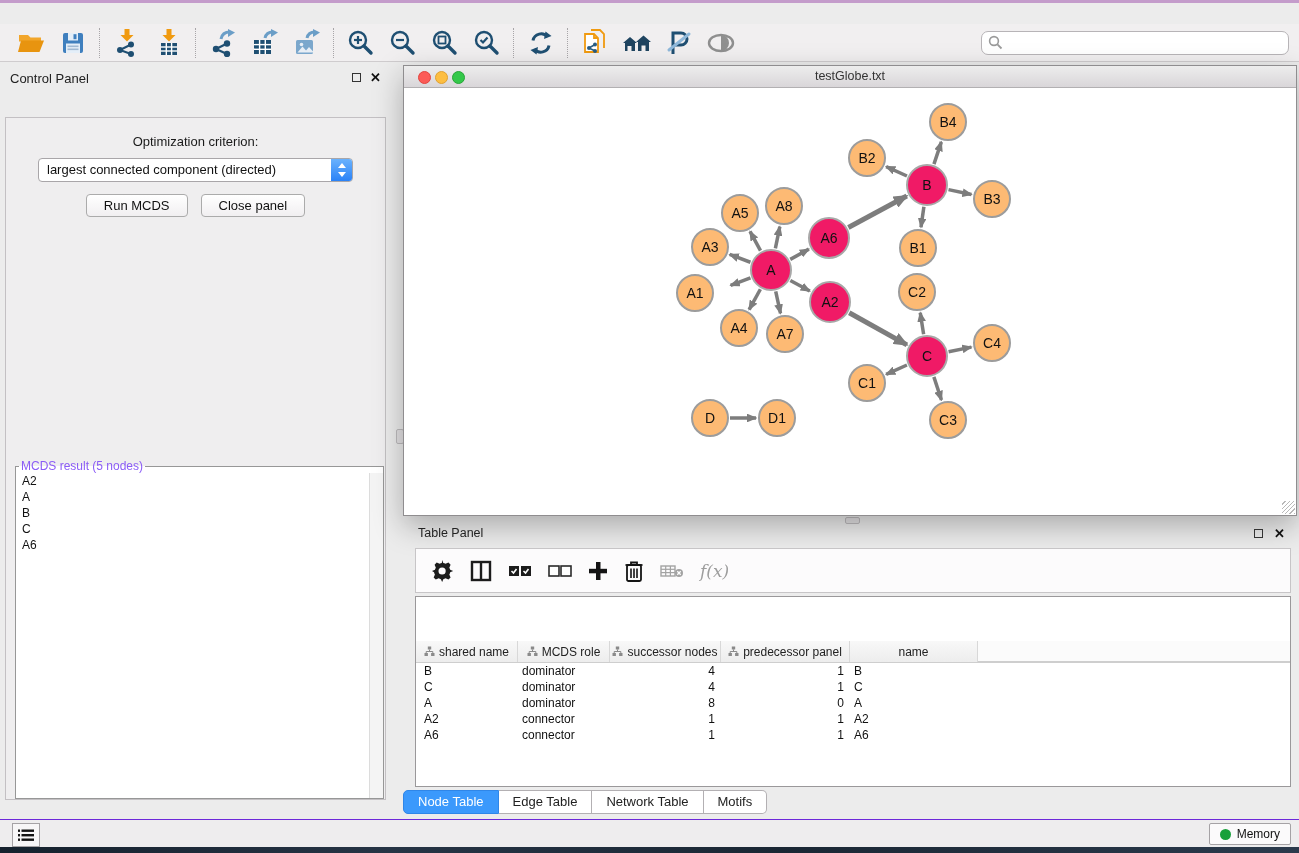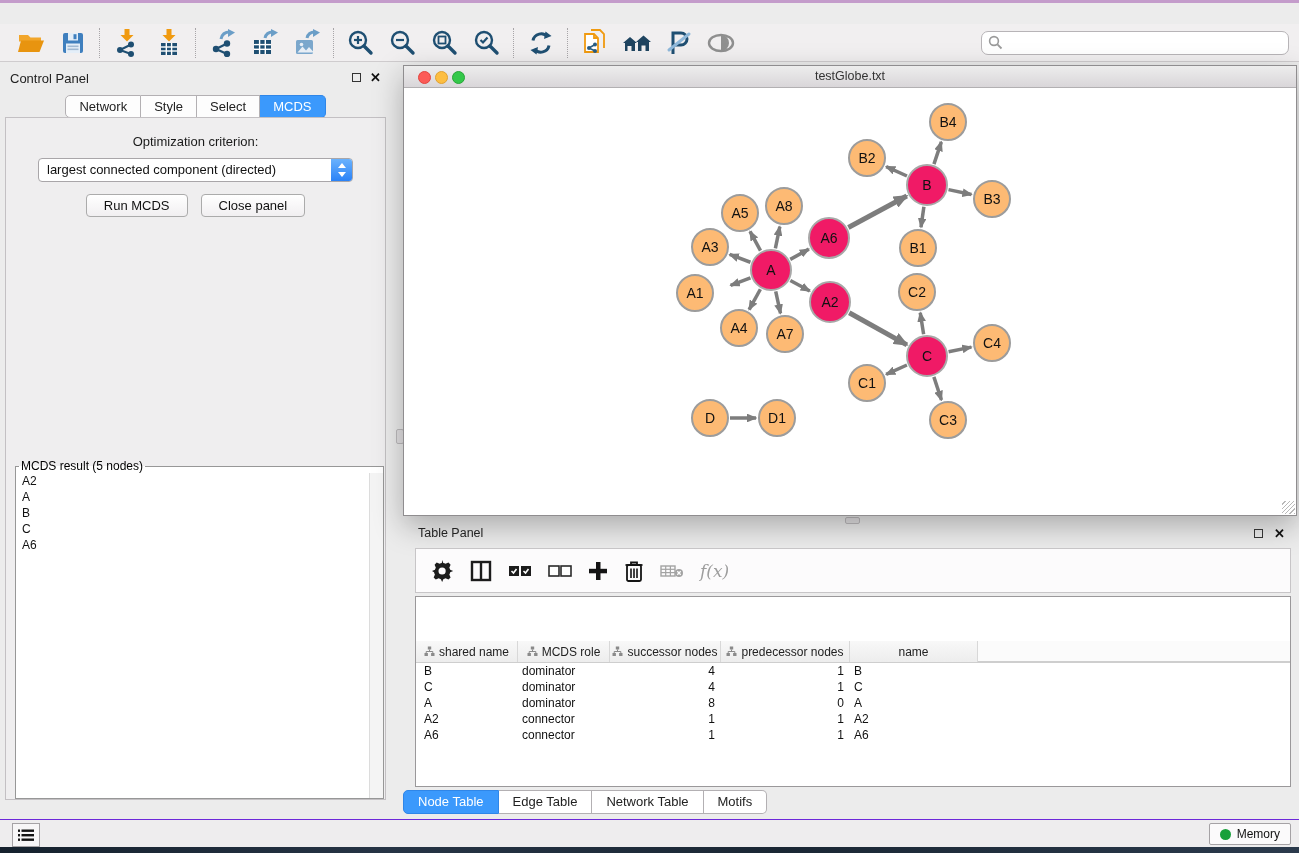--- a/index.html
+++ b/index.html
@@ -39,21 +39,21 @@
   .opt-label{margin-top:16px;text-align:center;font-size:13px;color:#1a1a1a;}
   .criterion{position:relative;width:313px;height:22px;margin:9px auto 0;background:#fff;border:1px solid #a9a6a9;border-radius:4px;}
   .criterion .crit-text{position:absolute;left:8px;top:3px;font-size:13px;color:#111;white-space:nowrap;}
   .stepper{position:absolute;right:0;top:0;bottom:0;width:21px;background:linear-gradient(#6ab2fd,#2a82f7);border-radius:0 3px 3px 0;}
   .stepper .up,.stepper .dn{position:absolute;left:50%;transform:translateX(-50%);width:0;height:0;border-left:4px solid transparent;border-right:4px solid transparent;}
   .stepper .up{top:4px;border-bottom:5px solid #fff;}
   .stepper .dn{bottom:4px;border-top:5px solid #fff;}
   .cp-buttons{display:flex;justify-content:center;gap:13px;margin-top:12px;}
   .btn{padding:3px 17px;font-size:13px;color:#111;background:linear-gradient(#ffffff,#f1eff1);border:1px solid #ababab;border-radius:4px;line-height:15px;}
   .result-box{position:absolute;left:9px;width:369px;top:341px;height:340px;margin:0;padding:0;border:1px solid #979797;background:#fff;box-sizing:border-box;}
-  .result-box legend{font-size:12px;color:#000000;margin-left:3px;padding:0 2px;}
+  .result-box legend{font-size:12px;color:#8b5cf6;margin-left:3px;padding:0 2px;}
   .result-list{position:absolute;left:0;right:13px;top:0;bottom:0;overflow:hidden;}
   .result-item{font-size:12px;color:#111;padding:0 6px;line-height:16px;}
   .result-scroll{position:absolute;right:0;top:0;bottom:0;width:13px;background:#f4f4f4;border-left:1px solid #dcdcdc;}
 
   
   .net-window{position:absolute;left:403px;top:65px;width:894px;height:451px;background:#fff;border:1px solid #8f8d8f;box-sizing:border-box;box-shadow:0 10px 28px rgba(0,0,0,0.28);}
   .net-titlebar{position:relative;height:21px;background:linear-gradient(#ededed,#d9d6d9);border-bottom:1px solid #b2b0b2;}
   .net-titlebar .title{position:absolute;left:0;right:0;top:3px;text-align:center;font-size:12.5px;color:#333;}
   .net-titlebar .tl{top:5px;width:11px;height:11px;}
   .net-canvas{position:absolute;left:0;right:0;top:22px;bottom:0;background:#fff;overflow:hidden;}
@@ -256,26 +256,20 @@
       <input value="" placeholder="" style="">
     </div>
   </div>
 
   <div class="control-panel">
     <div class="cp-head">
       <span class="cp-title">Control Panel</span>
       <span class="float-ico"></span>
       <span class="close-ico">✕</span>
     </div>
-    <div class="cp-tabs" id="cp-tabs">
-        <div class="cp-tab">Network</div>
-        <div class="cp-tab">Style</div>
-        <div class="cp-tab">Select</div>
-        <div class="cp-tab active">MCDS</div>
-      </div>
     <div class="cp-body">
       <div class="opt-label">Optimization criterion:</div>
       <div class="criterion">
         <span class="crit-text">largest connected component (directed)</span>
         <span class="stepper">
             <span class="up"></span>
             <span class="dn"></span>
           </span>
       </div>
       <div class="cp-buttons">
@@ -451,21 +445,21 @@
             </svg>
             <span>successor nodes</span>
           </div>
           <div class="th-cell" style="width: 129px;">
             <svg width="11" height="11" viewBox="0 0 11 11">
               <rect x="3.8" y="0.5" width="3.4" height="3" fill="#8a8a8a"></rect>
               <rect x="0.5" y="7" width="3.4" height="3" fill="#8a8a8a"></rect>
               <rect x="7.1" y="7" width="3.4" height="3" fill="#8a8a8a"></rect>
               <path d="M5.5 3.5v2M2.2 7V5.5h6.6V7" fill="none" stroke="#8a8a8a" stroke-width="1"></path>
             </svg>
-            <span>predecessor nodes</span>
+            <span>predecessor panel</span>
           </div>
           <div class="th-cell" style="width: 128px;">
             <span>name</span>
           </div>
           <div class="th-fill"></div>
         </div>
       <div id="tp-body">
           <div class="tp-row">
             <div class="td-cell" style="width: 102px; text-align: left; padding: 0px 0px 0px 8px;">B</div>
             <div class="td-cell" style="width: 92px; text-align: left; padding: 0px 0px 0px 4px;">dominator</div>

